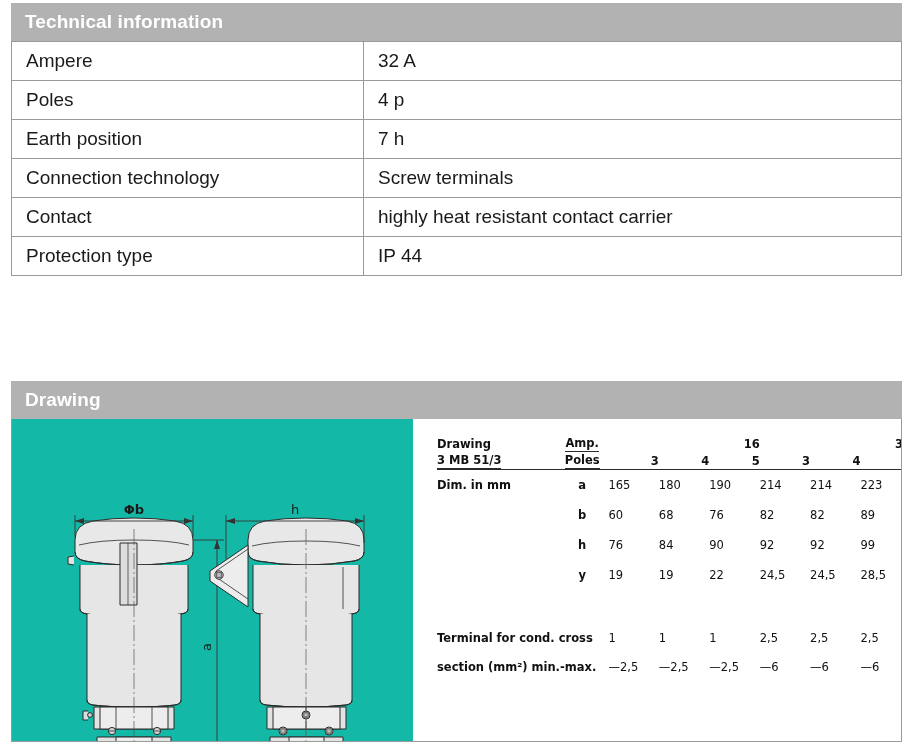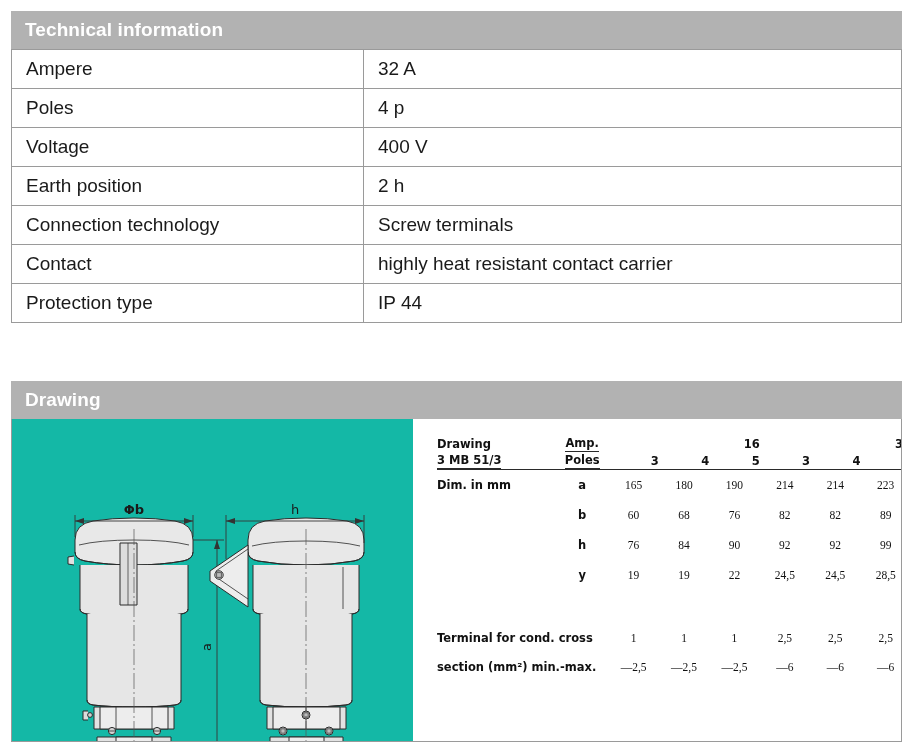--- a/index.html
+++ b/index.html
@@ -33,21 +33,21 @@
     background: #b2b2b2;
     color: #ffffff;
     font-size: 19px;
     font-weight: bold;
     line-height: 1;
     padding: 9px 0 10px 14px;
     letter-spacing: 0.1px;
   }
 
   
-  #tech-section { top: 11px; }
+  #tech-section { top: 3px; }
 
   table.spec {
     border-collapse: collapse;
     width: 891px;
     table-layout: fixed;
     background: #ffffff;
   }
   table.spec td {
     border: 1px solid #9a9a9a;
     border-top: none;
@@ -114,22 +114,20 @@
     font-size: 11.5px;
     white-space: nowrap;
   }
   table.dims .sym {
     width: 52px;
     font-weight: bold;
     text-align: center;
   }
   table.dims .num {
     width: 50px;
-    text-align: center;
-    font-family: Liberation Serif, serif;
   }
   table.dims .grp {
     font-weight: bold;
     text-align: right;
   }
 
   
   .vrule-l { border-left: 1.6px solid #2a2a2a; }
   .vrule-r { border-right: 1.6px solid #2a2a2a; }
   tr.rule-under-sub  > td { border-bottom: 1.8px solid #2a2a2a; }
@@ -158,26 +156,22 @@
       <tbody>
         <tr>
           <td class="k">Ampere</td>
           <td class="v">32 A</td>
         </tr>
         <tr>
           <td class="k">Poles</td>
           <td class="v">4 p</td>
         </tr>
         <tr>
-          <td class="k">Voltage</td>
-          <td class="v">400 V</td>
-        </tr>
-        <tr>
           <td class="k">Earth position</td>
-          <td class="v">2 h</td>
+          <td class="v">7 h</td>
         </tr>
         <tr>
           <td class="k">Connection technology</td>
           <td class="v">Screw terminals</td>
         </tr>
         <tr>
           <td class="k">Contact</td>
           <td class="v">highly heat resistant contact carrier</td>
         </tr>
         <tr>

